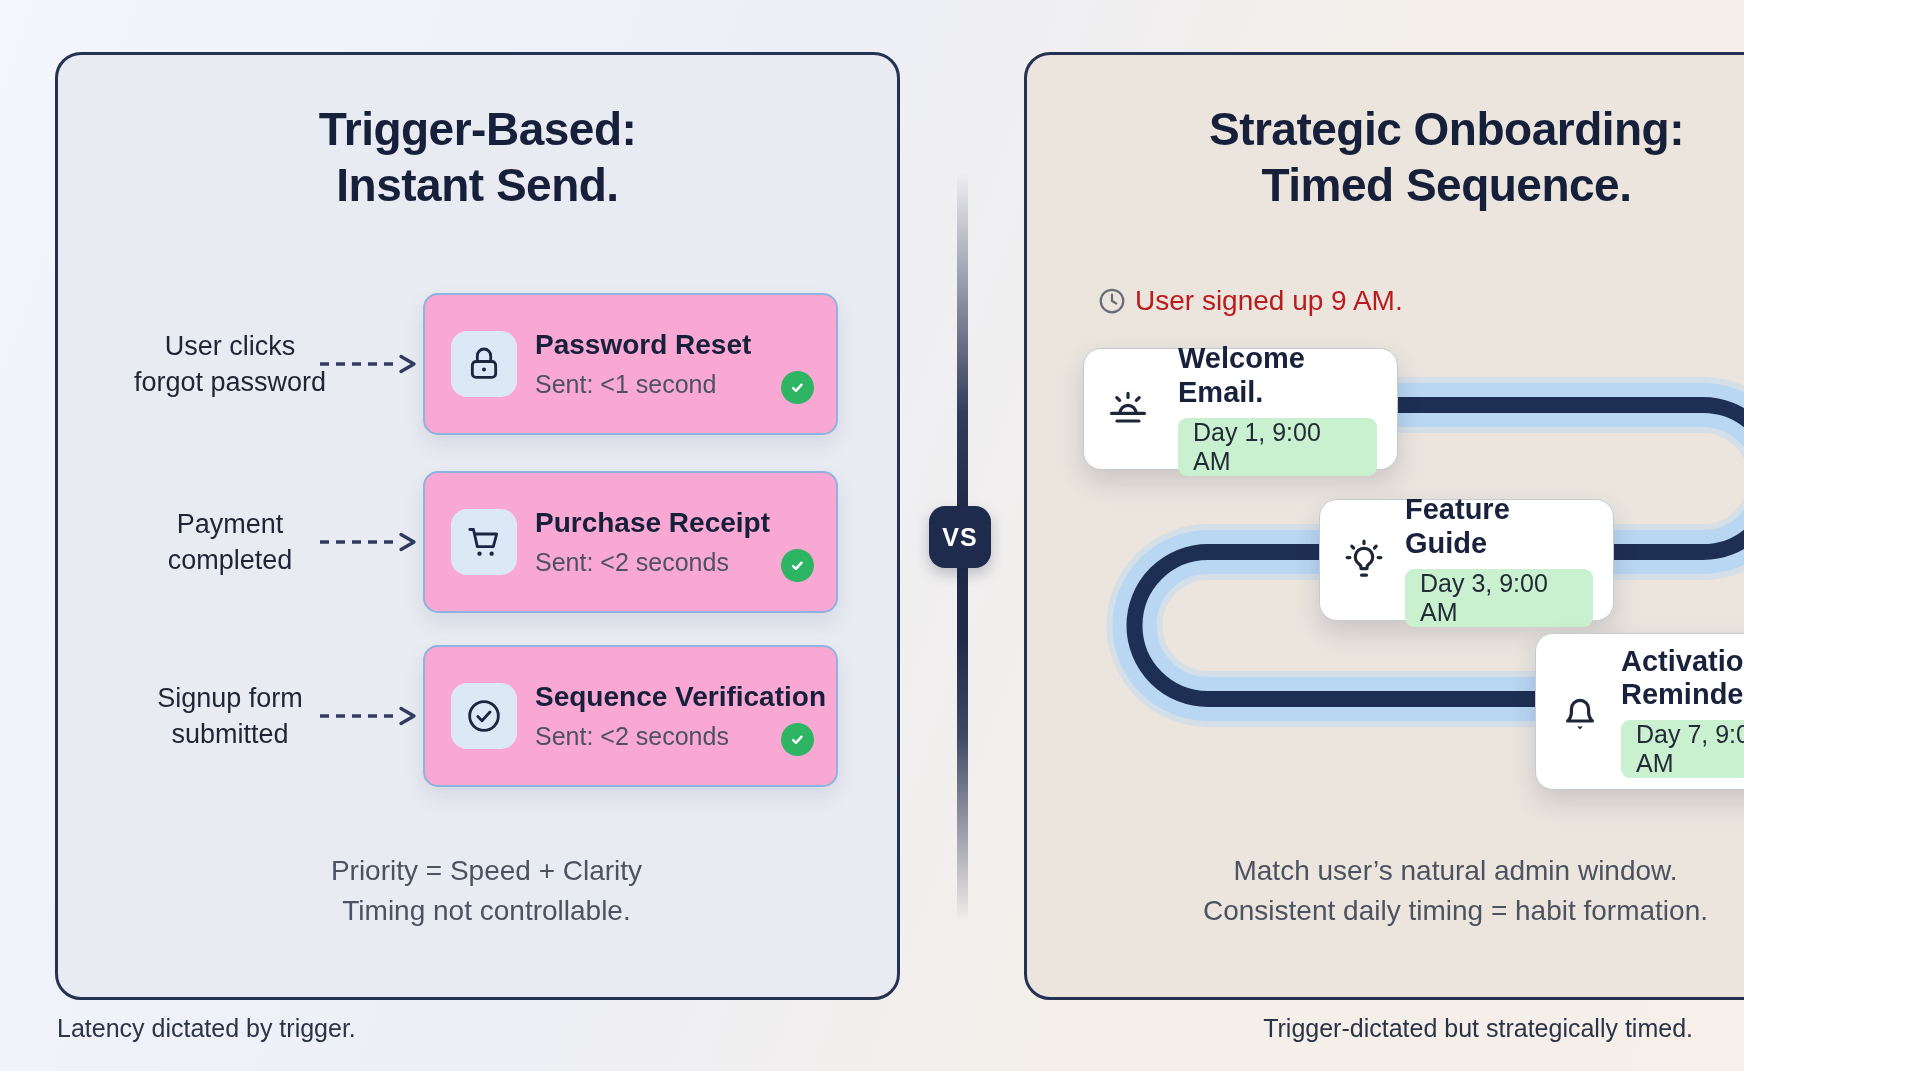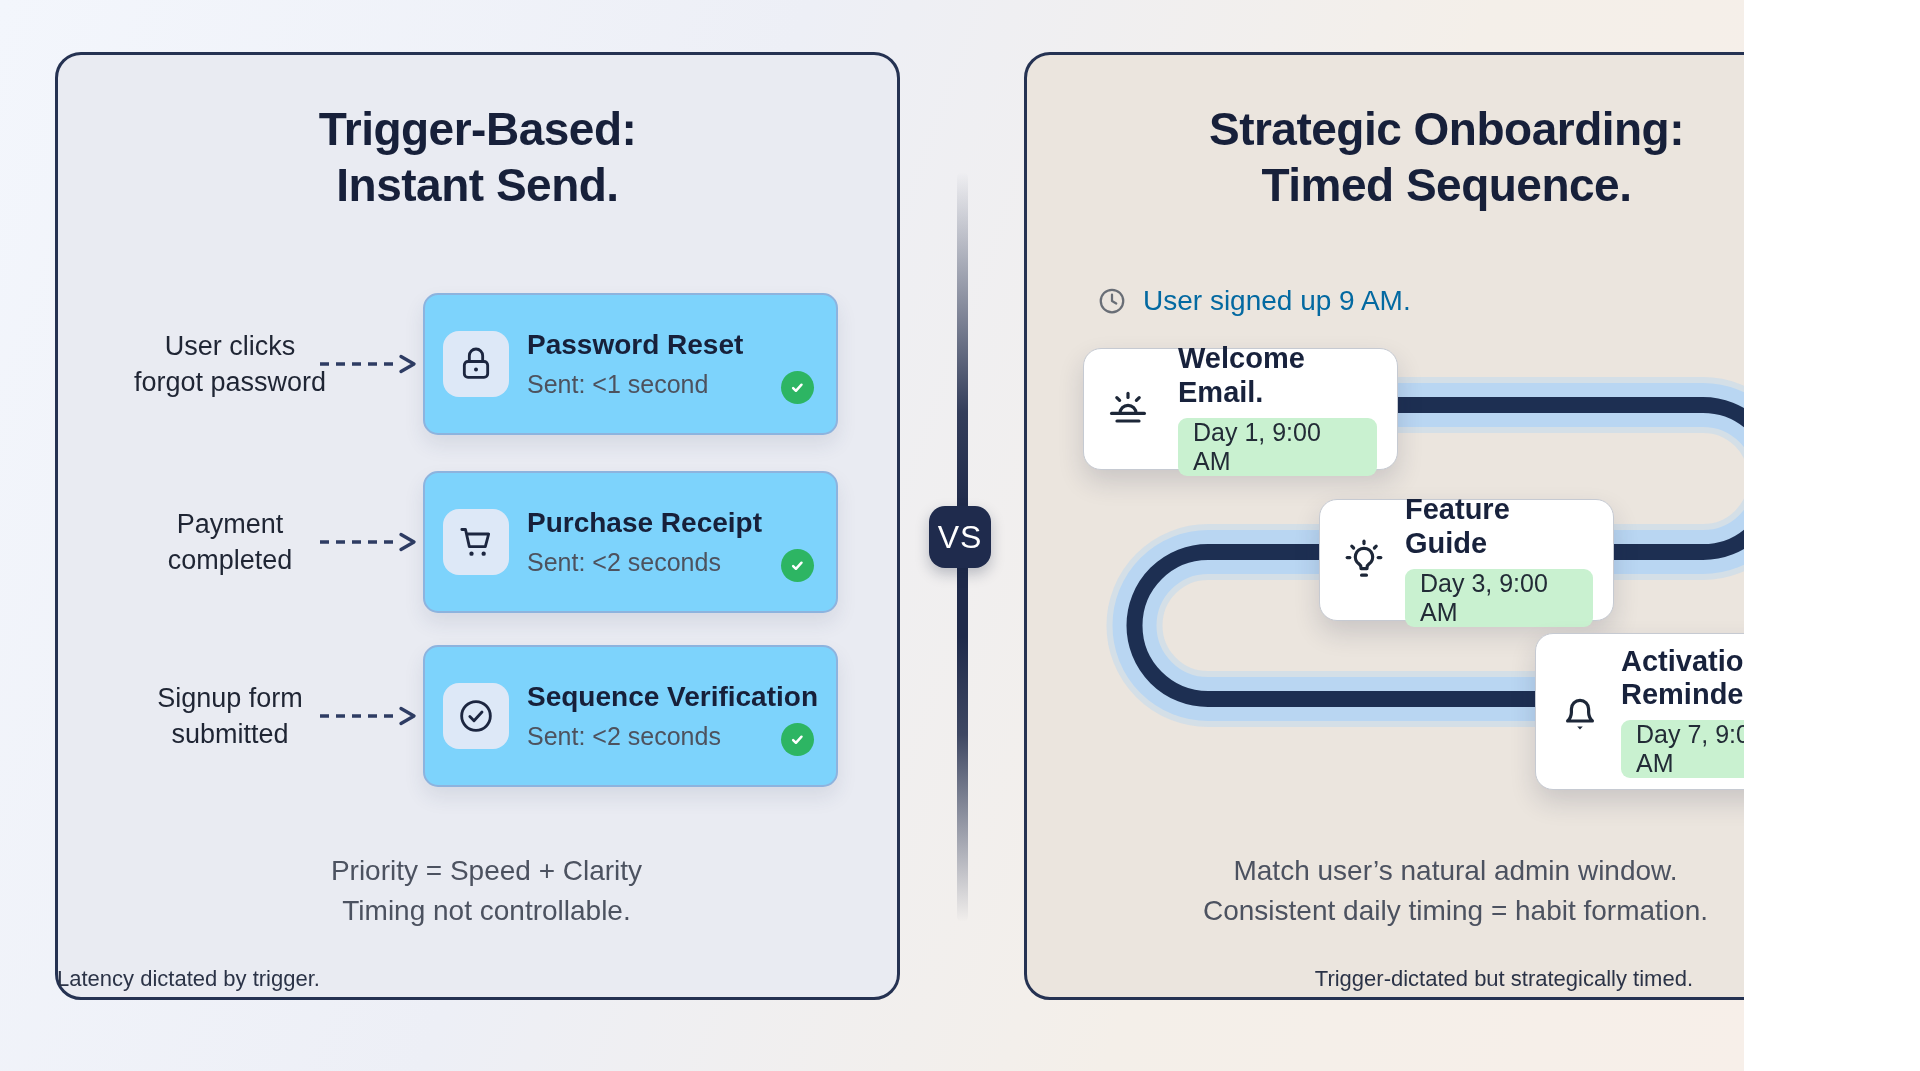--- a/index.html
+++ b/index.html
@@ -19,36 +19,36 @@
   .panel-title {
     position:absolute; top:46px; left:0; width:100%;
     text-align:center; font-weight:bold; font-size:46px; line-height:1.22;
     color:#17203a; letter-spacing:-0.5px;
   }
   .panel-footer {
     position:absolute; top:796px; left:9px; width:100%;
     text-align:center; font-size:28px; line-height:1.42; color:#4c5260;
   }
   .caption {
-    position:absolute; top:966px; font-size:22px; color:#2b3347;
+    position:absolute; top:1014px; font-size:25px; color:#2b3347;
   }
   .caption.left-cap  { left:57px; }
   .caption.right-cap { right:51px; }
 
   
   .trigger-label {
     position:absolute; left:12px; width:320px; text-align:center;
     font-size:27px; line-height:36px; color:#1f2534;
   }
   .dash-arrow { position:absolute; left:260px; width:100px; height:24px; color:#2e3c63; }
   .event-card {
     position:absolute; left:365px; width:415px; height:142px;
-    background:#7dd3fc; border:2px solid #8db3de; border-radius:15px;
+    background:#f9a8d4; border:2px solid #8db3de; border-radius:15px;
     box-shadow:0 10px 20px rgba(40,60,100,.10);
-    display:flex; align-items:center; padding-left:18px;
+    display:flex; align-items:center; padding-left:26px;
   }
   .icon-tile {
     width:66px; height:66px; border-radius:16px; background:#dde8f7;
     display:flex; align-items:center; justify-content:center;
     color:#1c2640; flex:0 0 auto;
   }
   .icon-tile svg { width:40px; height:40px; }
   .event-text { margin-left:18px; }
   .event-title { font-size:28px; font-weight:bold; color:#17203a; }
   .event-sub   { font-size:25px; color:#4d525e; margin-top:9px; }
@@ -62,30 +62,30 @@
   
   .divider-line {
     position:absolute; left:957px; top:172px; width:11px; height:750px; border-radius:6px;
     background:linear-gradient(to bottom,
       rgba(31,42,74,0) 0%, rgba(31,42,74,.9) 32%,
       #1f2a4a 45%, #1f2a4a 62%, rgba(31,42,74,.85) 75%, rgba(31,42,74,0) 100%);
   }
   .vs-badge {
     position:absolute; left:929px; top:506px; width:62px; height:62px;
     background:#1f2b4d; border-radius:16px; color:#ffffff;
-    font-size:32px; font-weight:normal; letter-spacing:1px;
+    font-size:25px; font-weight:bold; letter-spacing:1px;
     display:flex; align-items:center; justify-content:center;
     box-shadow:0 6px 14px rgba(20,30,60,.25);
   }
 
   
   .signup-note {
     position:absolute; left:70px; top:230px;
-    display:flex; align-items:center; gap:16px;
-    font-size:28px; color:#0369a1;
+    display:flex; align-items:center; gap:8px;
+    font-size:28px; color:#b91c1c;
   }
   .signup-note svg { width:30px; height:30px; color:#696e76; }
   .path-svg { position:absolute; left:0; top:0; width:845px; height:948px; }
   .step-card {
     position:absolute; background:#ffffff; border:1.5px solid #c6cad2; border-radius:18px;
     box-shadow:0 12px 26px rgba(30,40,70,.16);
     display:flex; align-items:center; gap:17px; padding:14px 20px;
   }
   .step-card svg.step-ic { width:48px; height:48px; color:#1d2738; flex:0 0 auto; }
   .step-title { font-size:29px; font-weight:bold; color:#18223c; line-height:1.15; }

